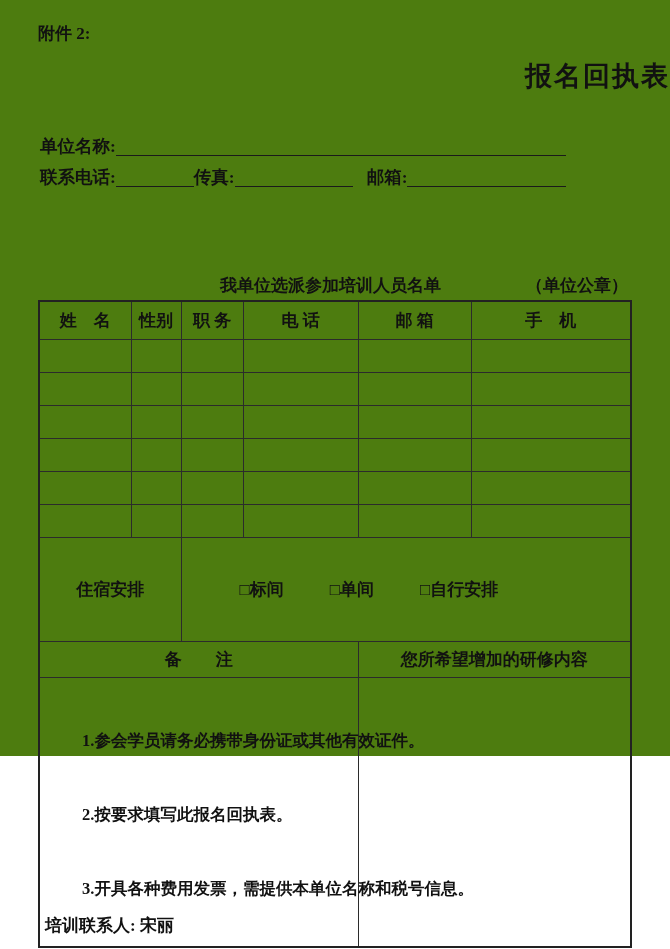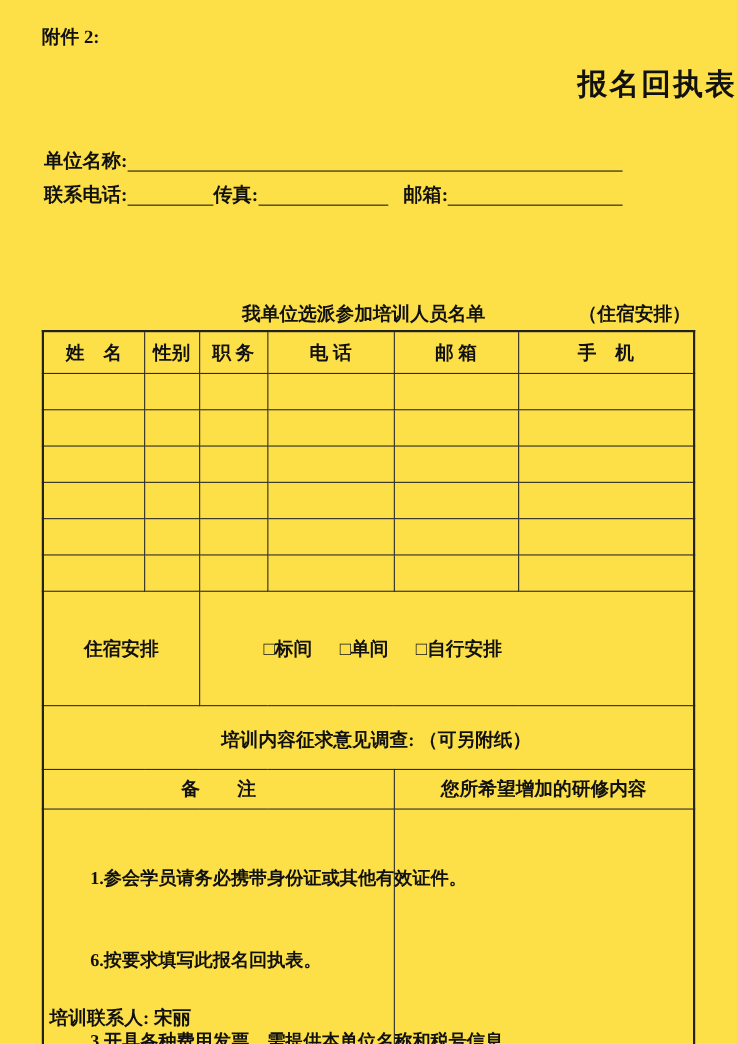--- a/index.html
+++ b/index.html
@@ -4,21 +4,21 @@
 <style>
   * { margin: 0; padding: 0; box-sizing: border-box; }
   html, body { background: #ffffff; }
   body {
     width: 670px; height: 949px;
     font-family: "Liberation Serif", "DejaVu Serif", serif;
     color: #111111;
     font-weight: 700;
     overflow: hidden;
   }
-  .page { width: 670px; height: 949px; background: #fde047; position: relative; }
+  .page { width: 670px; height: 756px; background: #4d7c0f; position: relative; }
 
   .attachment {
     position: absolute; top: 22px; left: 38px;
     font-size: 17px; white-space: pre;
   }
   .doc-title {
     position: absolute; top: 58px; left: 0; width: 670px;
     text-align: right; font-size: 27px; letter-spacing: 2px;
   }
 
@@ -63,21 +63,21 @@
   tr.accom  { height: 33px; }
   tr.survey { height: 58px; }
   tr.remhdr { height: 36px; }
   tr.notes  { height: 152px; }
 
   td.survey-cell {
     text-align: left; vertical-align: top;
     padding: 5px 6px 0 20px; white-space: pre;
   }
   td.options-cell { text-align: left; padding-left: 58px; }
-  .opt-row { display: flex; gap: 25px; }
+  .opt-row { display: flex; gap: 46px; }
   td.notes-cell {
     text-align: left; vertical-align: top;
     padding: 6px 4px 0 2px; white-space: normal;
   }
   .notes-cell p {
     text-indent: 1.7em; line-height: 1.58;
     margin: 4px 12px; font-size: 16.5px; text-align: left;
   }
 
   
@@ -104,21 +104,21 @@
       <span class="u" style="width:78px"></span>
       <span class="lbl">传真:</span>
       <span class="u" style="width:118px"></span>
       <span class="lbl" style="padding-left:14px">邮箱:</span>
       <span class="u grow"></span>
     </div>
   </div>
 
   <div class="roster-caption">
     <span>我单位选派参加培训人员名单</span>
-    <span class="seal">（住宿安排）</span>
+    <span class="seal">（单位公章）</span>
   </div>
 
   <table class="roster">
     <colgroup>
       <col style="width:92px">
         <col style="width:50px">
         <col style="width:62px">
       <col style="width:115px">
         <col style="width:113px">
         <col style="width:160px">
@@ -183,31 +183,28 @@
       <tr class="accom">
         <td colspan="2">住宿安排</td>
         <td colspan="4" class="options-cell">
           <span class="opt-row">
             <span>□标间</span>
             <span>□单间</span>
             <span>□自行安排</span>
           </span>
         </td>
       </tr>
-      <tr class="survey">
-        <td colspan="6" class="survey-cell">培训内容征求意见调查: （可另附纸）</td>
-      </tr>
       <tr class="remhdr">
         <td colspan="4">备　　注</td>
         <td colspan="2">您所希望增加的研修内容</td>
       </tr>
       <tr class="notes">
         <td colspan="4" class="notes-cell">
           <p>1.参会学员请务必携带身份证或其他有效证件。</p>
-          <p>6.按要求填写此报名回执表。</p>
+          <p>2.按要求填写此报名回执表。</p>
           <p>3.开具各种费用发票，需提供本单位名称和税号信息。</p>
         </td>
         <td colspan="2"></td>
       </tr>
     </tbody>
   </table>
 
   <div class="footer">
     <div>培训联系人: 宋丽</div>
     

